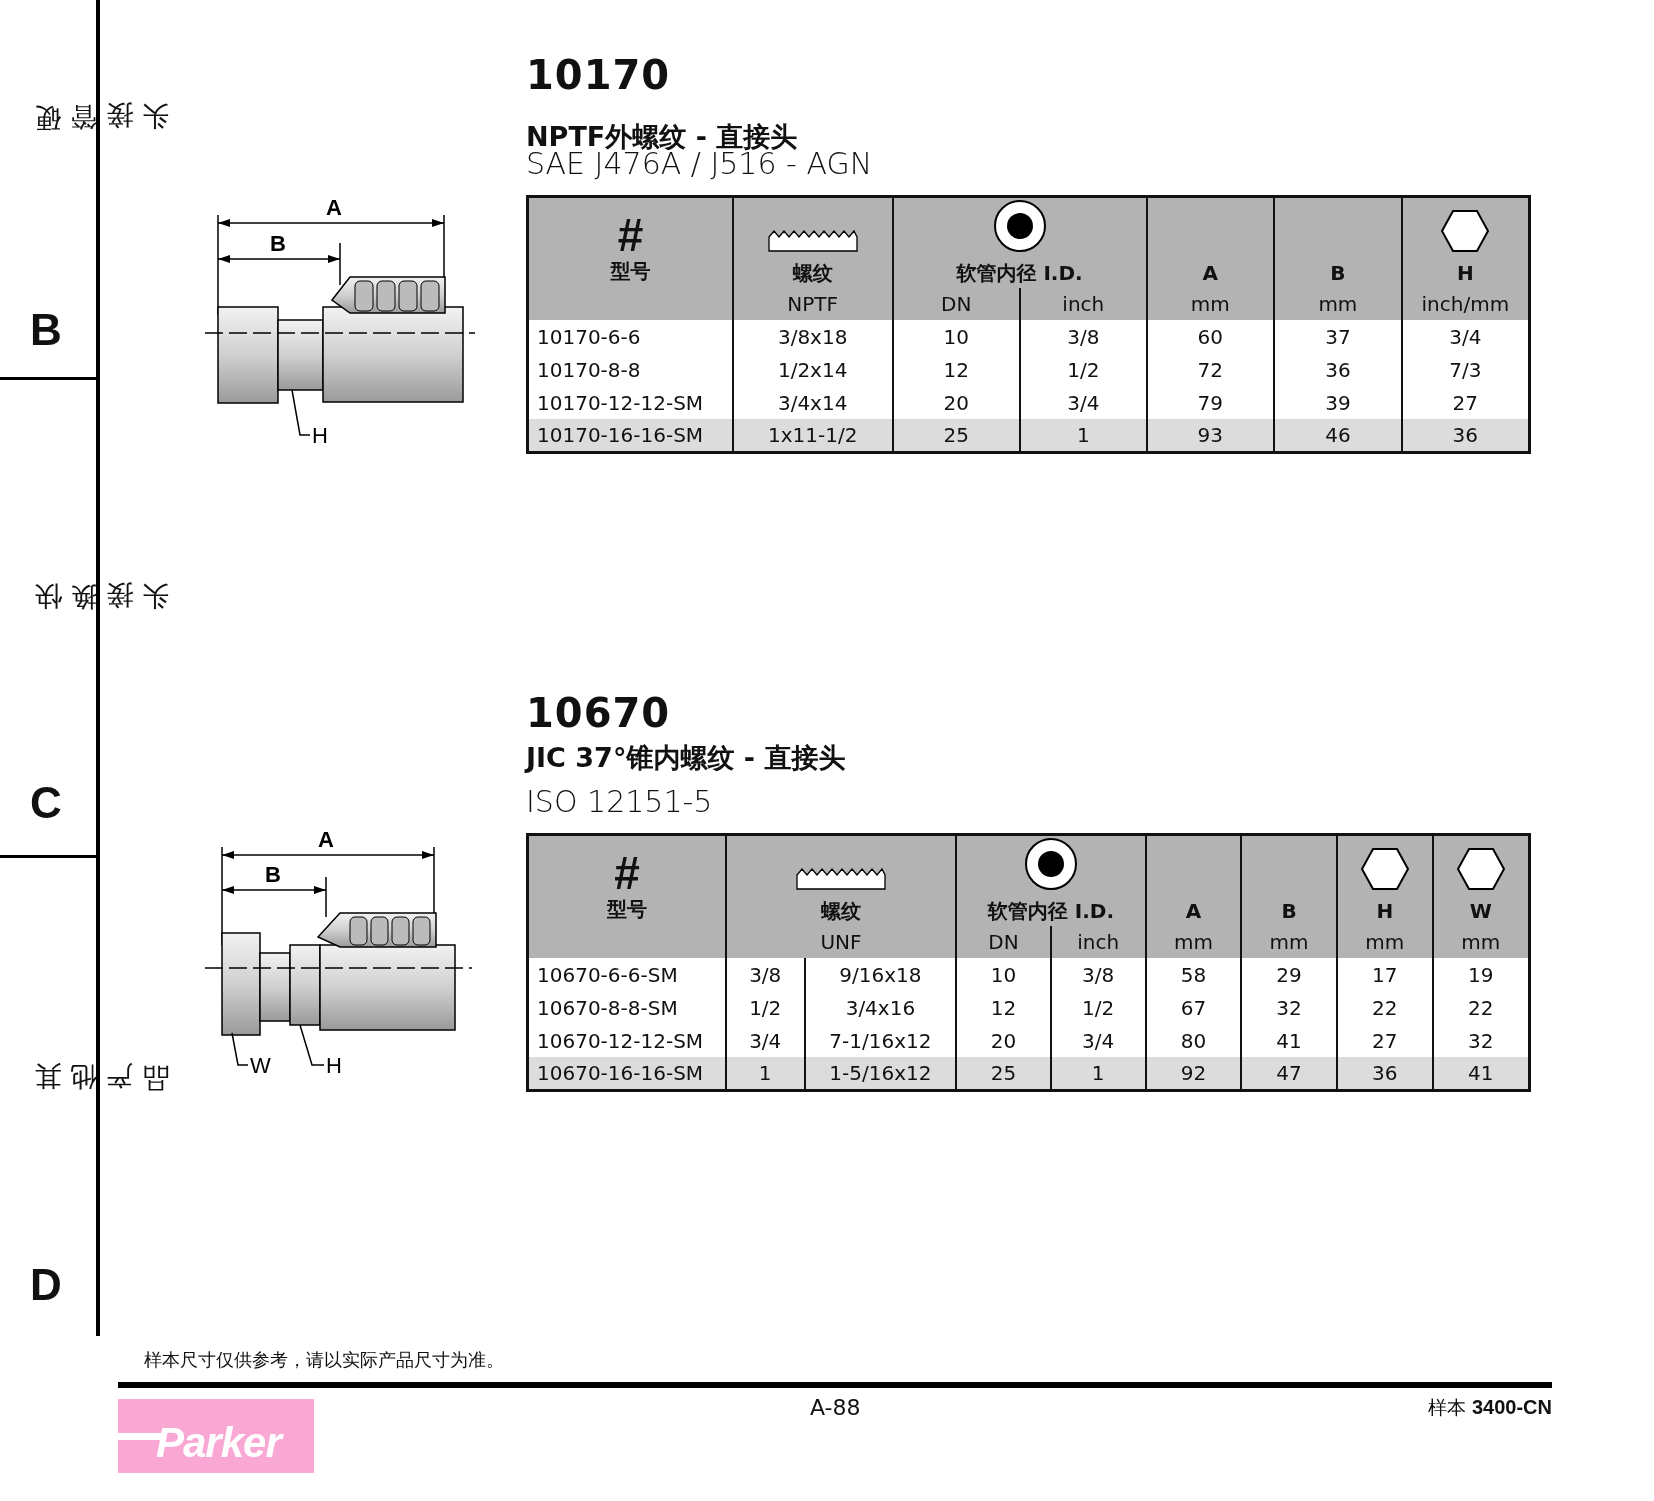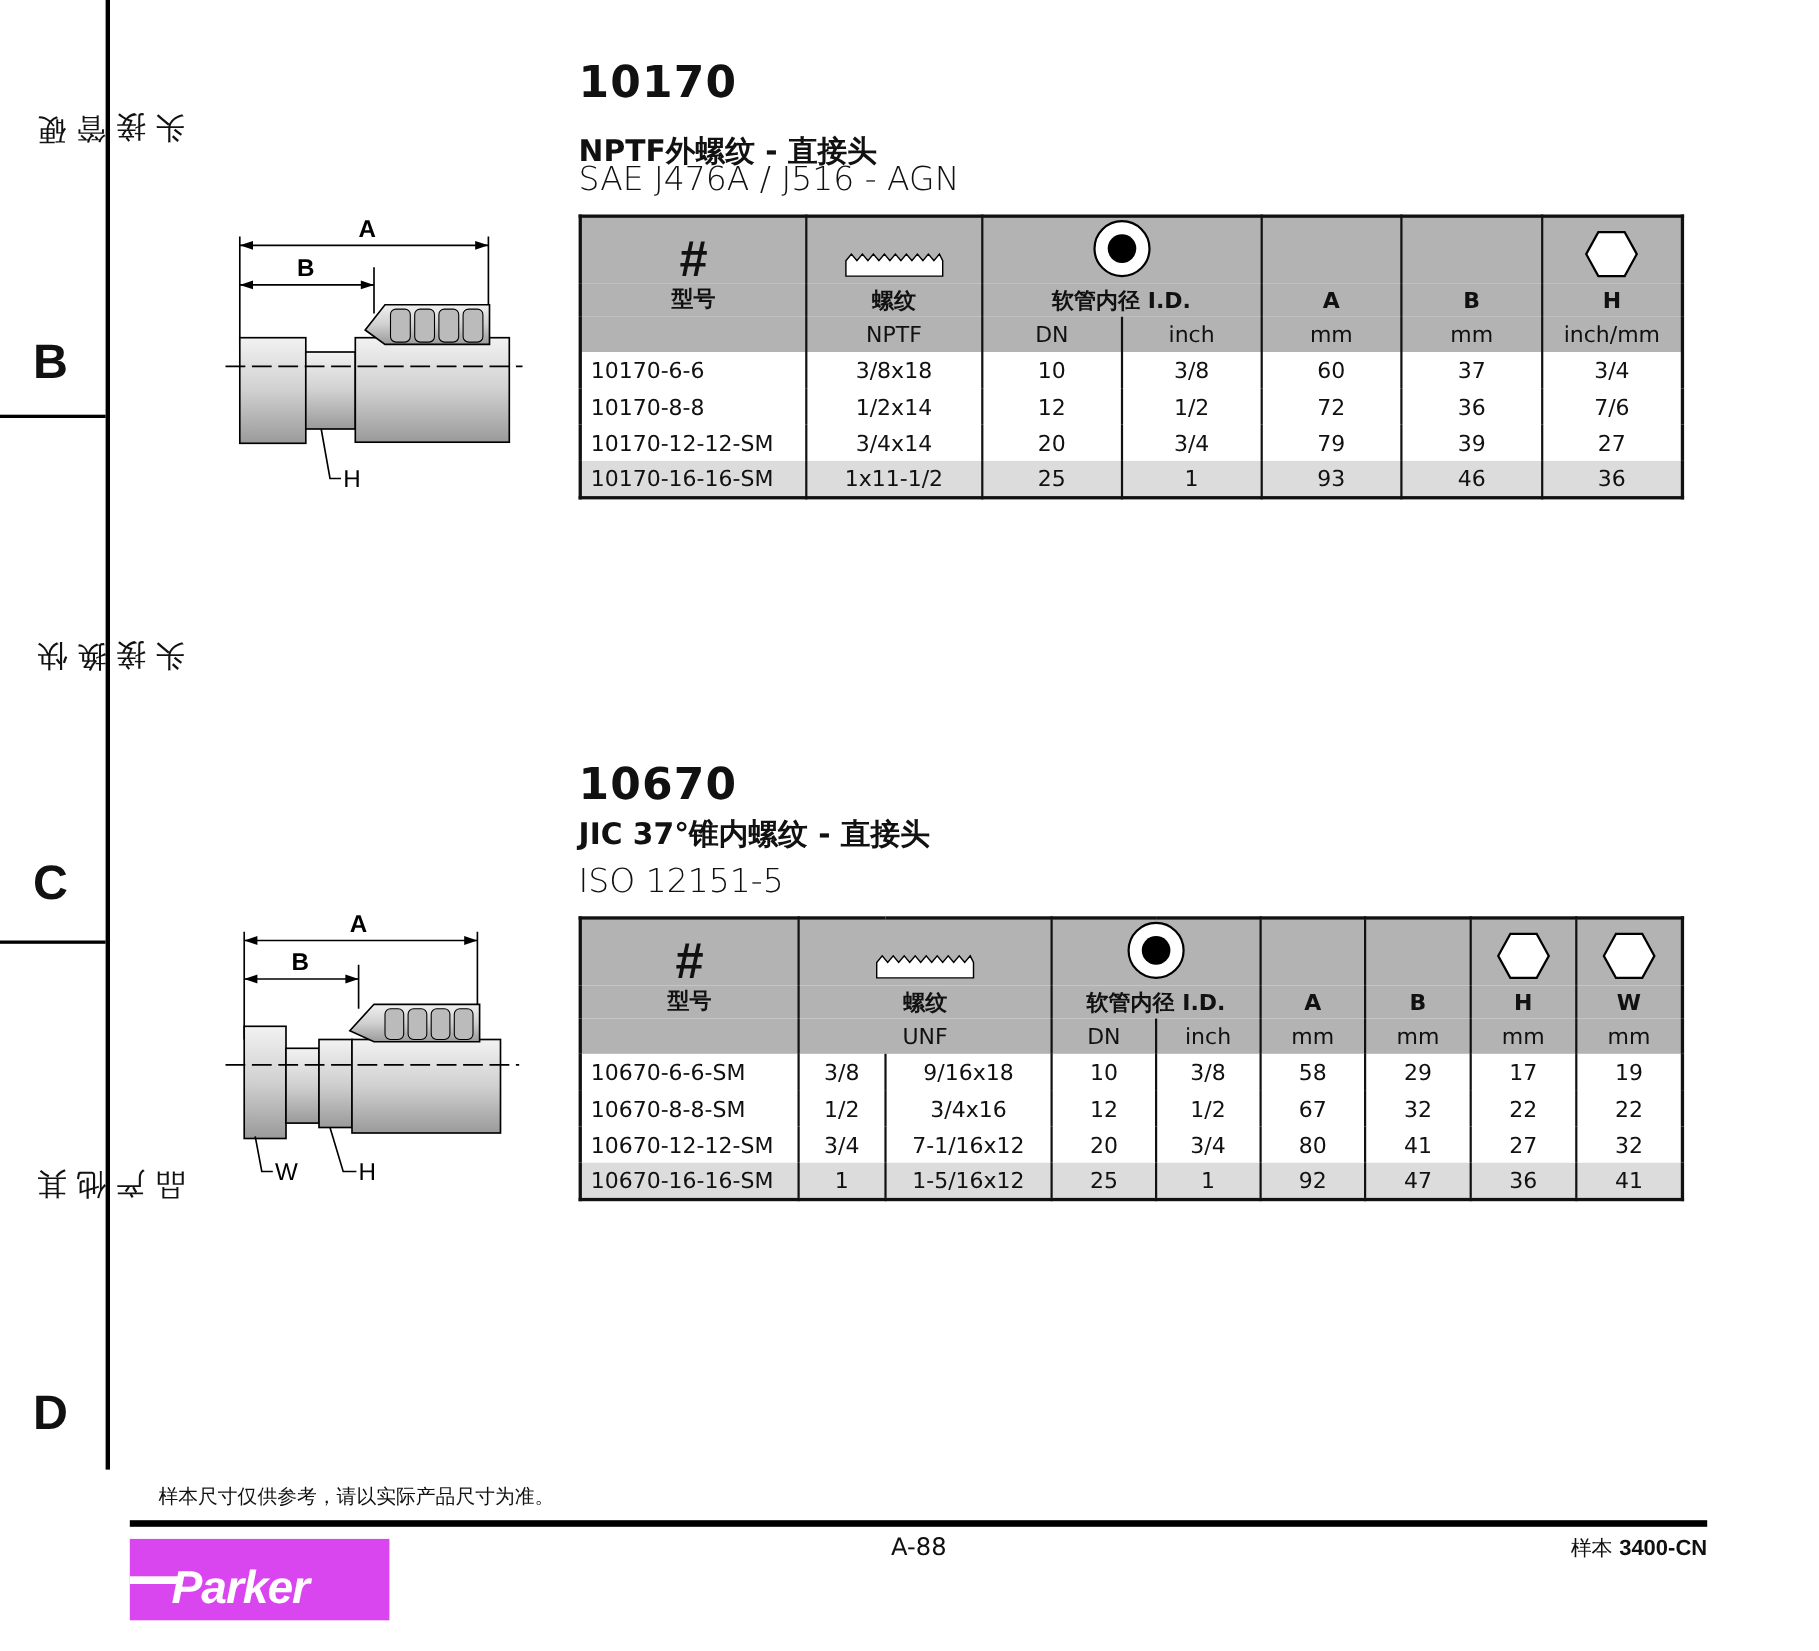--- a/index.html
+++ b/index.html
@@ -27,21 +27,21 @@
   .hdr-label-row th { height:30px; font-weight:bold !important; font-size:20px; }
   .hdr-unit-row th { height:32px; }
   .hash { font-family:"Liberation Sans", sans-serif; font-weight:bold; font-size:46px; line-height:46px; }
 
   .drawing { position:absolute; }
   .footer-note { position:absolute; left:144px; top:1348px; font-size:18px; }
   .footer-rule { position:absolute; left:118px; top:1382px; width:1434px; height:6px; background:#000; }
   .page-num { position:absolute; left:810px; top:1395px; font-family:"DejaVu Sans", sans-serif; font-size:22px; }
   .catalog { position:absolute; right:102px; top:1395px; font-size:19px; }
   .catalog b { font-family:"Liberation Sans", sans-serif; font-size:20px; }
-  .logo { position:absolute; left:118px; top:1399px; width:236px; height:74px; background:#d946ef; }
+  .logo { position:absolute; left:118px; top:1399px; width:196px; height:74px; background:#f9a8d4; }
 </style>
 </head>
 <body>
 
 <div class="sidebar">
   <div class="side-sec" style="top:150px;">
     <div class="vtext" style="top:0;">硬管接头</div>
     <div class="letter" style="top:155px;">B</div>
   </div>
   <div class="side-div" style="top:377px;"></div>
@@ -154,21 +154,21 @@
       <td class="vb">37</td>
       <td class="vb">3/4</td>
     </tr>
     <tr>
       <td class="model">10170-8-8</td>
       <td class="vb">1/2x14</td>
       <td class="vb">12</td>
       <td class="vb">1/2</td>
       <td class="vb">72</td>
       <td class="vb">36</td>
-      <td class="vb">7/6</td>
+      <td class="vb">7/3</td>
     </tr>
     <tr>
       <td class="model">10170-12-12-SM</td>
       <td class="vb">3/4x14</td>
       <td class="vb">20</td>
       <td class="vb">3/4</td>
       <td class="vb">79</td>
       <td class="vb">39</td>
       <td class="vb">27</td>
     </tr>

